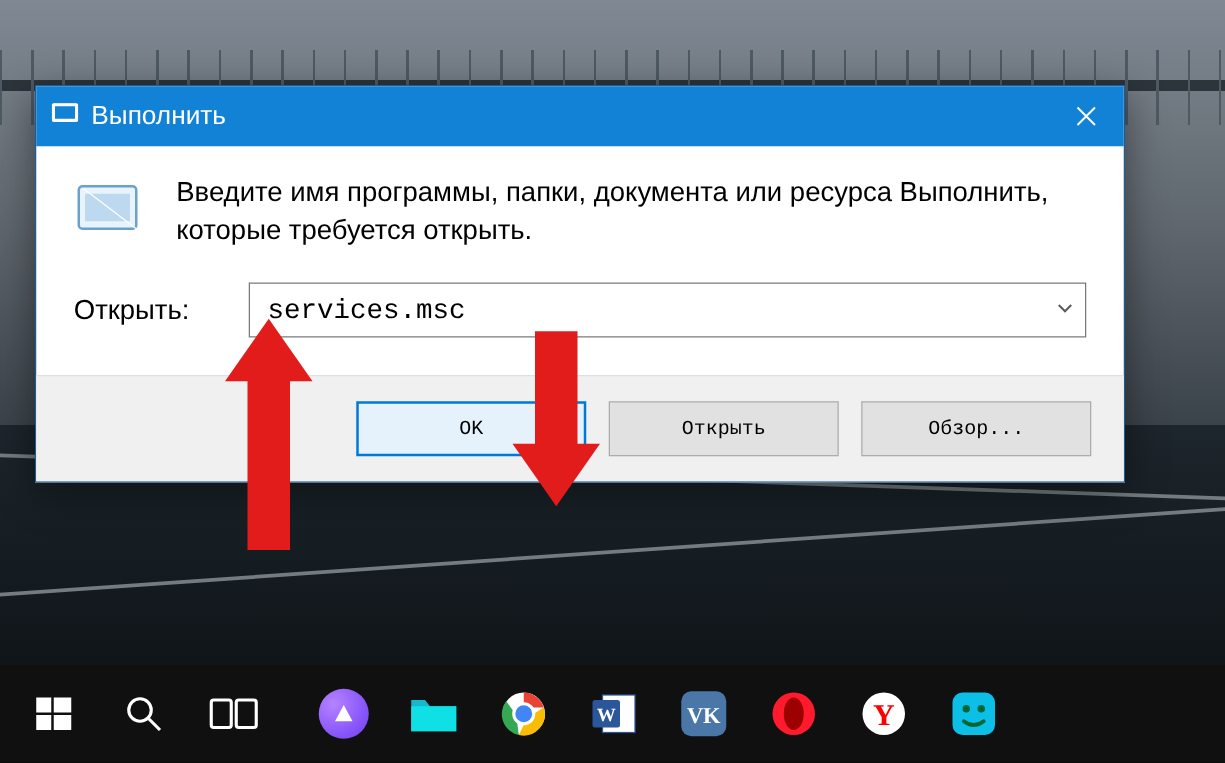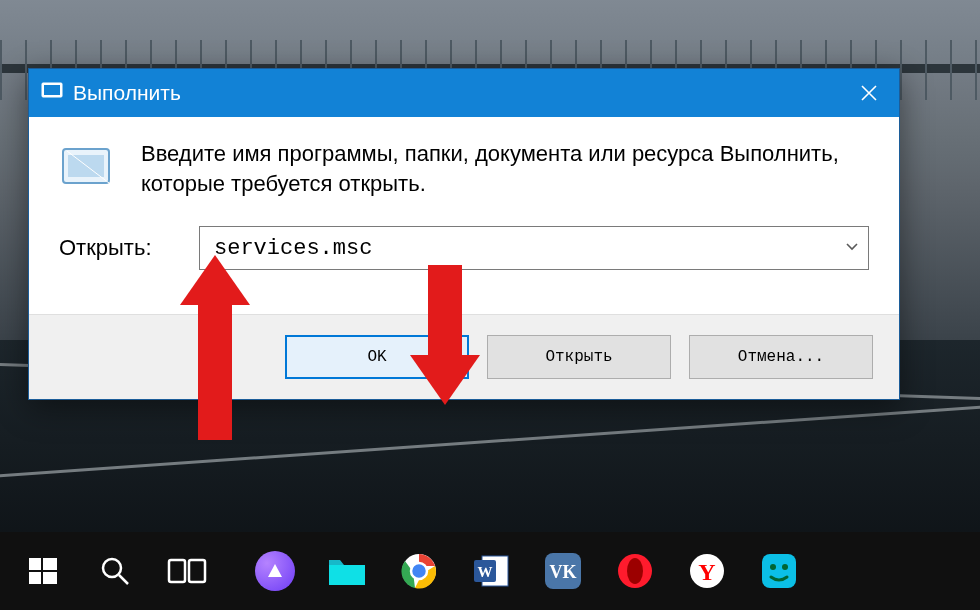--- a/index.html
+++ b/index.html
@@ -17,21 +17,21 @@
 
 .dialog{position:absolute;top:68px;left:28px;width:870px;background:#fff;border:1px solid #1c5d99;box-shadow:0 8px 30px rgba(0,0,0,.45)}
 .titlebar{height:48px;background:#1282d6;display:flex;align-items:center;color:#fff}
 .titlebar .app-icon{margin-left:12px}
 .titlebar .title{flex:1;margin-left:10px;font-size:21px}
 .titlebar .close{width:60px;height:48px;display:flex;align-items:center;justify-content:center;font-size:20px;cursor:pointer}
 .body{padding:22px 30px 18px 30px}
 .desc-row{display:flex;align-items:flex-start;margin-bottom:28px}
 .desc-row .run-icon{margin-right:24px;margin-top:4px}
 .desc{font-size:22px;line-height:1.35;color:#000}
-.open-row{display:flex;align-items:center;margin-bottom:26px}
+.open-row{display:flex;align-items:center;margin-bottom:12px}
 .open-label{font-size:22px;width:140px;color:#000}
 .combo{flex:1;height:42px;border:1px solid #7a7a7a;display:flex;align-items:center;padding:0 8px;position:relative;background:#fff}
 .combo-input{flex:1;border:0;outline:0;font-size:22px;font-family:Liberation Mono, monospace;padding:0 6px;color:#000;background:transparent}
 .combo .chev{color:#5a5a5a}
 .footer{background:#f0f0f0;border-top:1px solid #dfdfdf;padding:20px 26px;display:flex;justify-content:flex-end;gap:18px}
 .btn{width:184px;height:44px;border:1px solid #adadad;background:#e1e1e1;font-size:16px;font-family:Liberation Mono, monospace;display:flex;align-items:center;justify-content:center;cursor:pointer}
 .btn.default{border:2px solid #0078d7;background:#e5f1fb}
 
 
 .arrow{position:absolute;pointer-events:none}
@@ -91,21 +91,21 @@
               <path d="M3 6 L8 11 L13 6" fill="none" stroke="#5a5a5a" stroke-width="1.6"></path>
             </svg>
         </span>
       </div>
     </div>
   </div>
 
   <div class="footer">
     <button class="btn default">OK</button>
     <button class="btn">Открыть</button>
-    <button class="btn">Отмена...</button>
+    <button class="btn">Обзор...</button>
   </div>
 </div>
 
 <svg class="arrow" style="left:160px;top:245px" width="110" height="210">
   <defs>
       <marker id="ah1" markerWidth="12" markerHeight="12" refX="6" refY="2" orient="auto">
         <path d="M0 12 L6 0 L12 12 Z" fill="#e21b1b"></path>
       </marker>
     </defs>
   <path d="M55 195 L55 45" stroke="#e21b1b" stroke-width="34"></path>

